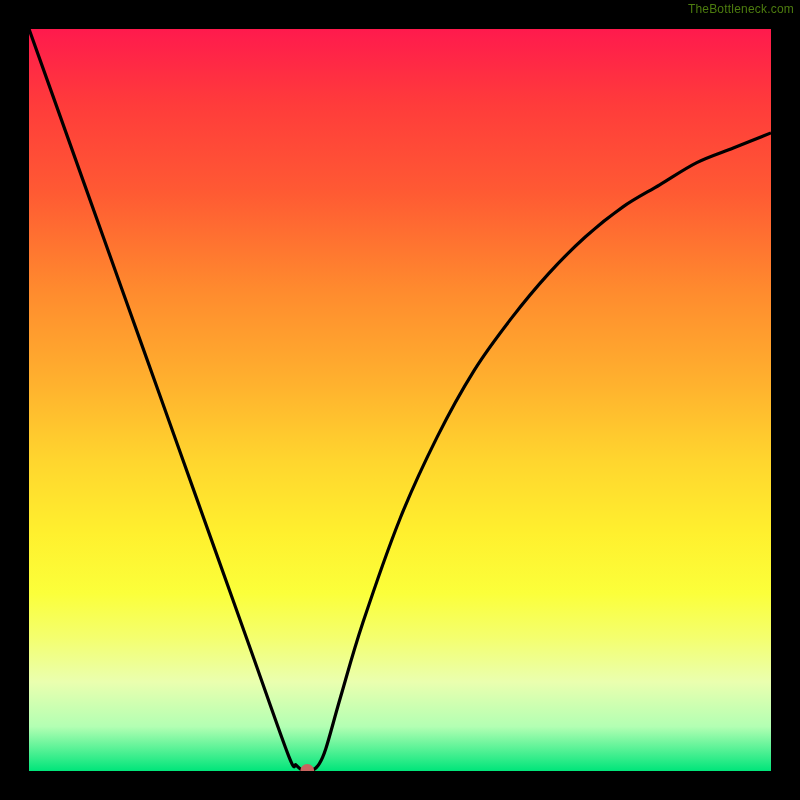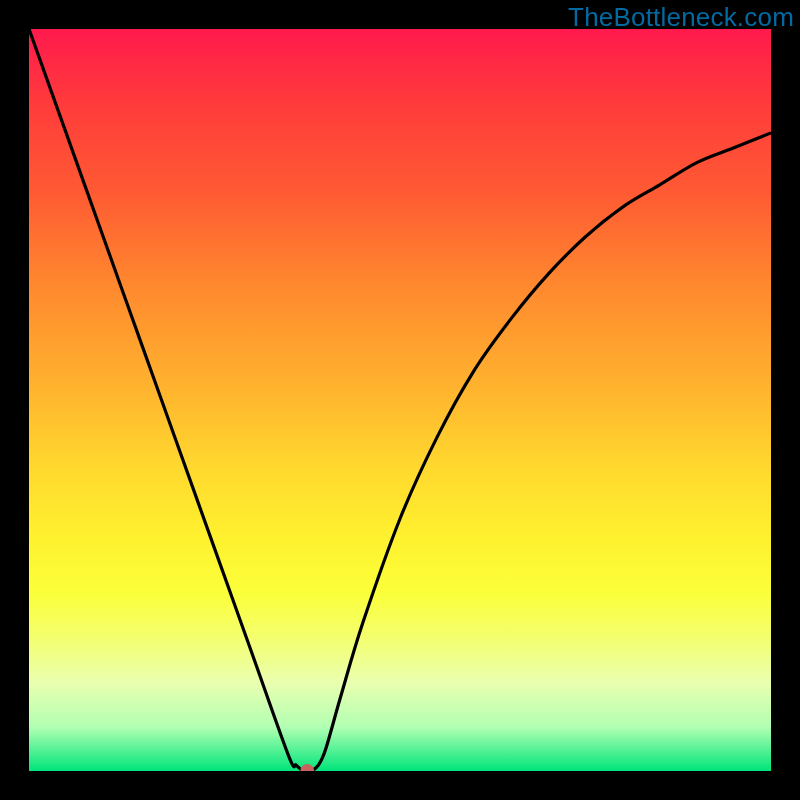--- a/index.html
+++ b/index.html
@@ -46,22 +46,22 @@
     position: absolute;
     left: 29px;
     top: 29px;
     width: 742px;
     height: 742px;
   }
   .watermark {
     position: absolute;
     top: 2px;
     right: 6px;
-    color: #0369a1;
-    font-size: 26px;
+    color: #4d7c0f;
+    font-size: 12px;
     font-weight: 500;
     letter-spacing: 0.2px;
   }
 </style>
 </head>
 <body>
 
 <div class="frame">
   <div class="plot"></div>
   <svg id="curve" viewBox="0 0 742 742">

